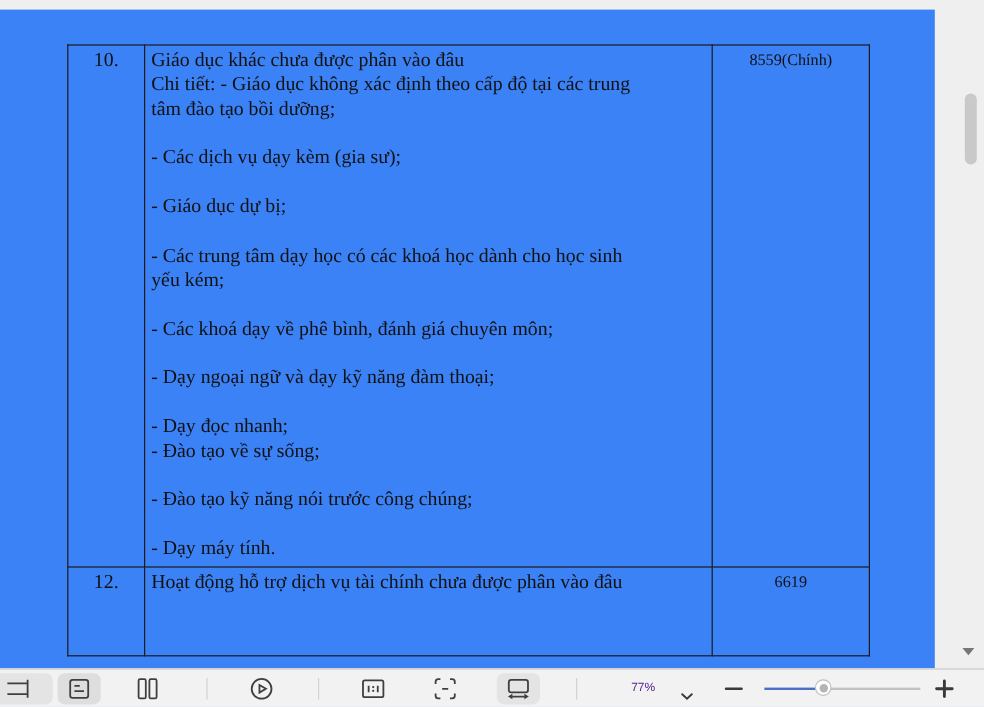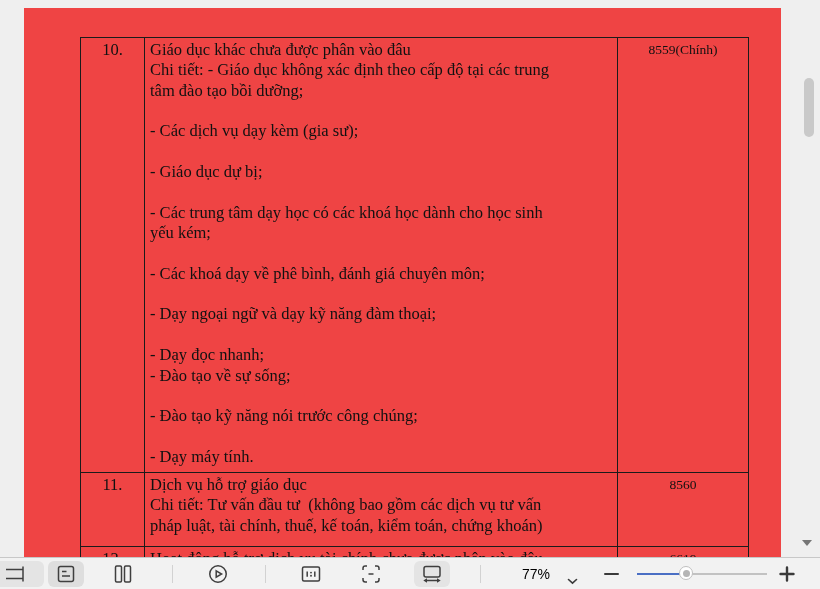--- a/index.html
+++ b/index.html
@@ -1,20 +1,20 @@
 <!DOCTYPE html>
 <html><head>
 <meta charset="utf-8">
 <style>
   html,body{margin:0;padding:0;}
   body{width:820px;height:589px;overflow:hidden;font-family:"Liberation Sans",sans-serif;background:#efefef;}
   .app{position:relative;width:820px;height:589px;background:#efefef;}
 
   
-  .page{position:absolute;left:24px;top:8px;width:779px;height:549px;background:#ef4444;overflow:hidden;}
+  .page{position:absolute;left:0;top:8px;width:779px;height:549px;background:#3b82f6;overflow:hidden;}
   .doc-table{position:absolute;left:56px;top:29px;border-collapse:collapse;table-layout:fixed;
              font-family:"Liberation Serif",serif;color:#111;}
   .doc-table td{border:1px solid #1b1b1b;vertical-align:top;overflow:hidden;}
   .doc-table tr:nth-child(1) td{height:429px;}
   .doc-table tr:nth-child(2) td{height:68px;}
   .doc-table tr:nth-child(3) td{height:40px;}
   .cell-no{text-align:center;font-size:16.5px;padding-top:2px;}
   .cell-body{font-size:16.5px;line-height:20.35px;padding:2px 2px 0 5px;white-space:pre;}
   .cell-code{text-align:center;font-size:13.5px;padding-top:4px;line-height:16px;}
 
@@ -26,21 +26,21 @@
 
   
   .toolbar{position:absolute;left:0;bottom:0;width:820px;height:32px;background:#f2f2f2;border-top:1px solid #c8c8c8;box-sizing:border-box;}
   .tb-btn{position:absolute;top:3px;height:26px;width:36px;border-radius:6px;display:flex;align-items:center;justify-content:center;background:transparent;border:none;padding:0;cursor:pointer;}
   .tb-btn.active{background:#dedede;}
   .tb-btn.hover{background:#e4e4e4;}
   .tb-btn svg{display:block;}
   .icon-stroke{stroke:#3f3f3f;fill:none;stroke-width:1.5;}
   .tb-sep{position:absolute;top:7px;width:1px;height:18px;background:#d2d2d2;}
   .zoom-label{position:absolute;left:508px;top:0;width:56px;height:32px;line-height:32px;text-align:center;
-              font-size:14px;color:#000000;cursor:pointer;}
+              font-size:10px;color:#4c1d95;cursor:pointer;}
   .zoom-chevron{position:absolute;left:567px;top:13px;cursor:pointer;}
   .minus-bar{width:15px;height:2.6px;border-radius:1.3px;background:#3a3a3a;}
   .slider{position:absolute;left:637px;top:0;width:130px;height:32px;cursor:pointer;}
   .slider .track-left{position:absolute;left:0;top:15px;height:2px;width:50px;background:#4a6fc4;}
   .slider .track-right{position:absolute;left:50px;top:15px;height:2px;width:80px;background:#c2c2c2;}
   .slider .handle{position:absolute;left:42px;top:8px;width:14px;height:14px;border-radius:50%;
                   background:#ffffff;border:1px solid #c0c0c0;box-sizing:border-box;display:flex;align-items:center;justify-content:center;}
   .slider .handle-dot{width:7px;height:7px;border-radius:50%;background:#b5b5b5;}
 </style>
 </head>
@@ -75,27 +75,20 @@
 
 - Dạy đọc nhanh;
 - Đào tạo về sự sống;
 
 - Đào tạo kỹ năng nói trước công chúng;
 
 - Dạy máy tính.</td>
             <td class="cell-code">8559(Chính)</td>
           </tr>
           <tr>
-            <td class="cell-no">11.</td>
-            <td class="cell-body">Dịch vụ hỗ trợ giáo dục
-Chi tiết: Tư vấn đầu tư  (không bao gồm các dịch vụ tư vấn
-pháp luật, tài chính, thuế, kế toán, kiểm toán, chứng khoán)</td>
-            <td class="cell-code">8560</td>
-          </tr>
-          <tr>
             <td class="cell-no">12.</td>
             <td class="cell-body">Hoạt động hỗ trợ dịch vụ tài chính chưa được phân vào đâu</td>
             <td class="cell-code">6619</td>
           </tr>
         </tbody>
     </table>
   </div>
 
   <div class="scroll-gutter">
     <div class="scroll-thumb"></div>

